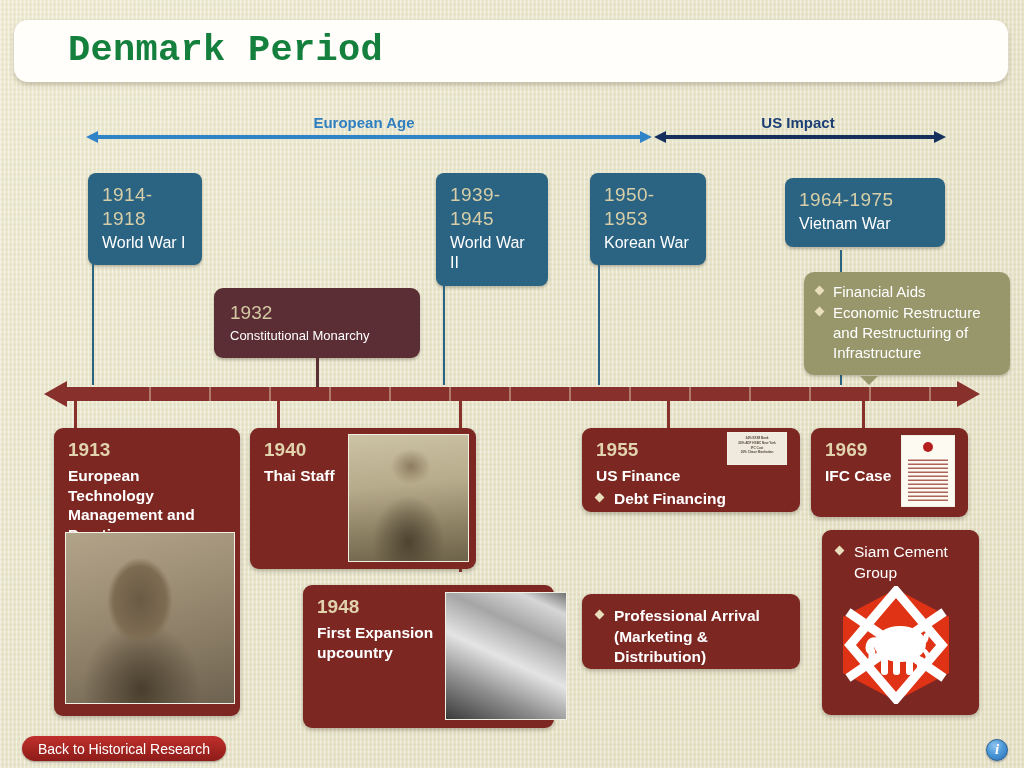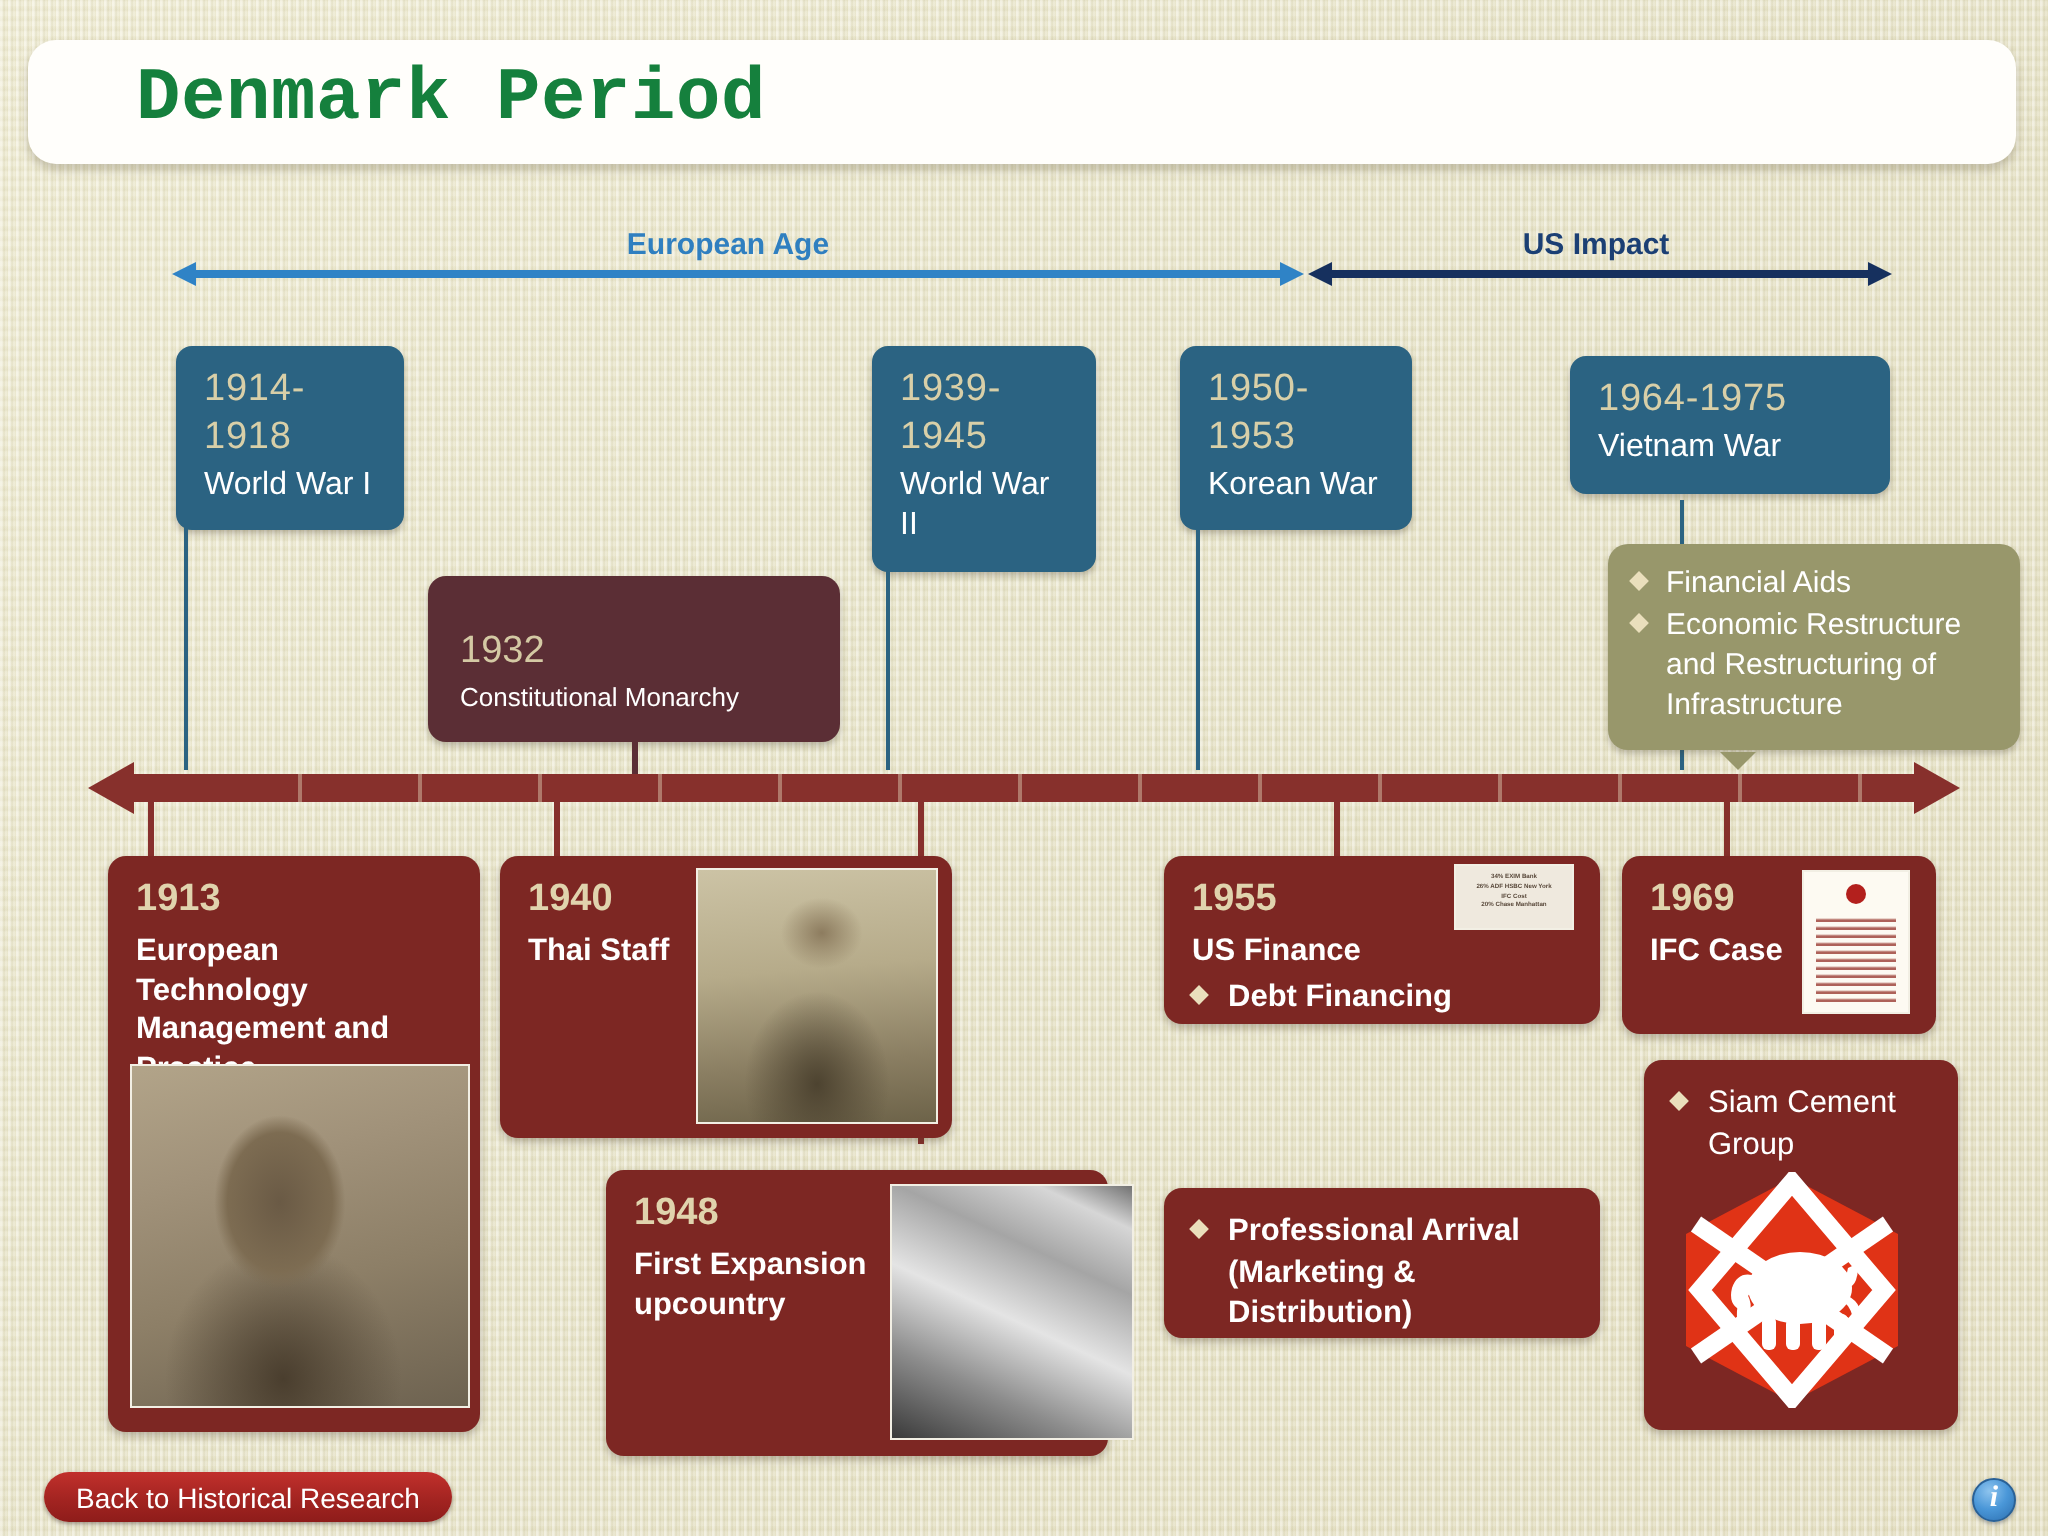--- a/index.html
+++ b/index.html
@@ -111,21 +111,21 @@
     position: absolute;
     width: 3px;
     background: #87302c;
   }
 
   
   .mono-box {
     position: absolute;
     background: #5b2e35;
     border-radius: 9px;
-    padding: 26px 16px 13px 16px;
+    padding: 13px 16px 13px 16px;
     box-shadow: 0 2px 3px rgba(70,60,40,0.30);
   }
   .mono-box .yr {
     font-size: 19px; color: #d4c9a4; line-height: 1.25;
   }
   .mono-box .nm {
     font-size: 13px; color: #ffffff; line-height: 1.3; margin-top: 3px;
   }
 
   

